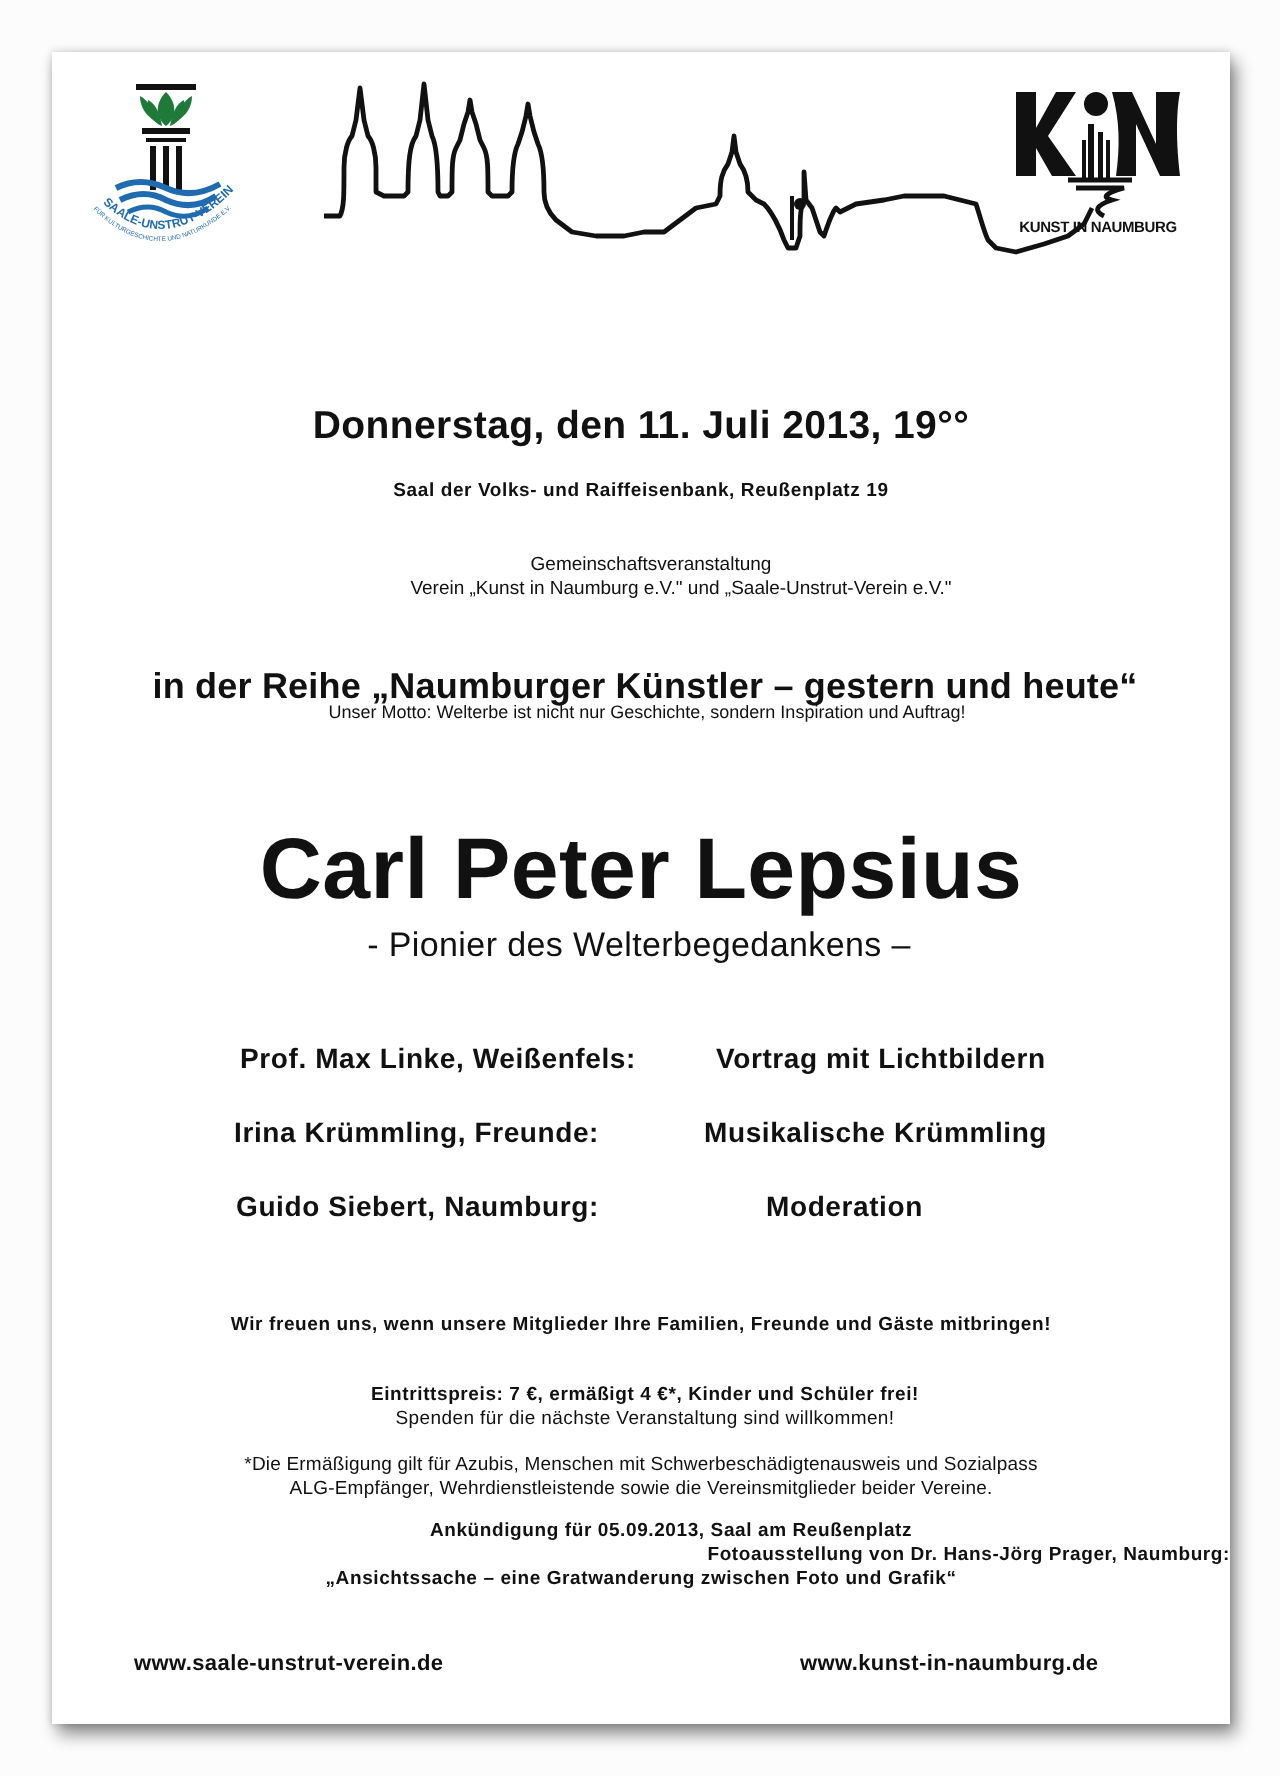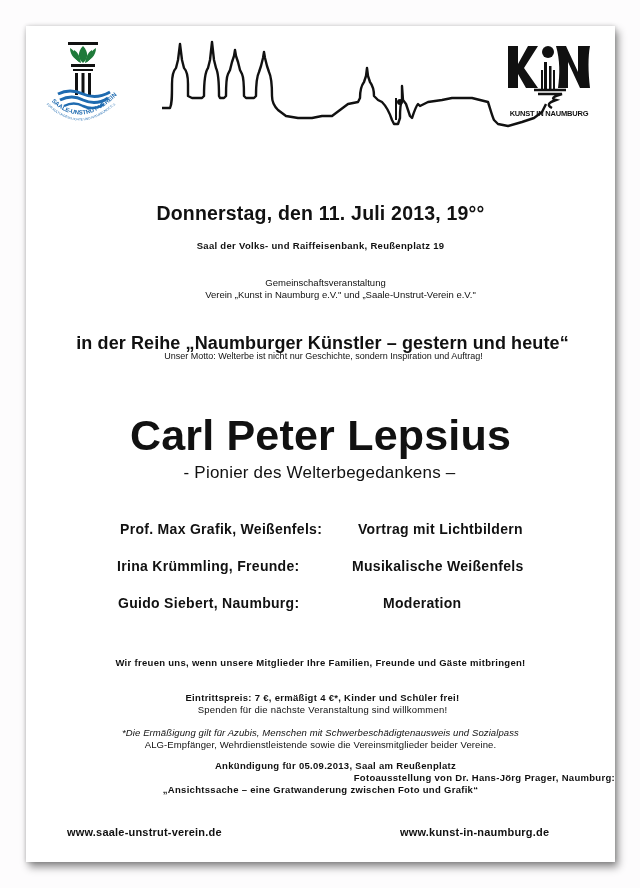--- a/index.html
+++ b/index.html
@@ -32,21 +32,21 @@
     .series-line { top: 307px; font-size: 18px; font-weight: bold; left: 4px; letter-spacing: 0.1px; }
     .motto-line { top: 325px; font-size: 9px; left: 6px; }
     .main-title { top: 385px; font-size: 43px; font-weight: bold; letter-spacing: 0.2px; text-align: center; }
     .subtitle { top: 437px; font-size: 17px; left: -2px; letter-spacing: 0.2px; }
     .program-row { position: absolute; font-size: 14px; font-weight: bold; letter-spacing: 0.3px; white-space: nowrap; }
     .program-row .who { position: absolute; left: 0; top: 0; }
     .program-row .what { position: absolute; top: 0; margin-left: 20px; }
     .welcome { top: 631px; font-size: 9.5px; font-weight: bold; letter-spacing: 0.3px; }
     .price { top: 666px; font-size: 9.5px; font-weight: bold; letter-spacing: 0.3px; left: 4px; }
     .donate { top: 678px; font-size: 9.5px; left: 4px; letter-spacing: 0.2px; }
-    .note1 { top: 701px; font-size: 9.5px; letter-spacing: 0.1px; font-style: italic; }
+    .note1 { top: 701px; font-size: 9.5px; letter-spacing: 0.1px; }
     .note2 { top: 713px; font-size: 9.5px; letter-spacing: 0.1px; }
     .ann1 { top: 734px; font-size: 9.5px; font-weight: bold; letter-spacing: 0.3px; left: 30px; }
     .ann2 { top: 746px; font-size: 9.5px; font-weight: bold; letter-spacing: 0.3px; left: -4px; text-align: right; }
     .ann3 { top: 758px; font-size: 9.5px; font-weight: bold; letter-spacing: 0.3px; left: 0px; }
     .url { top: 800px; font-size: 11px; font-weight: bold; letter-spacing: 0.2px; }
     .url-left { left: 41px; }
     .url-right { left: 374px; }
     a.url { color: #111; text-decoration: none; }
   </style>
 </head>
@@ -107,26 +107,26 @@
   <div class="abs center venue-line">Saal der Volks- und Raiffeisenbank, Reußenplatz 19</div>
   <div class="abs center joint-title">Gemeinschaftsveranstaltung</div>
   <div class="abs center joint-sub">Verein „Kunst in Naumburg e.V." und „Saale-Unstrut-Verein e.V."</div>
   <div class="abs center series-line">in der Reihe „Naumburger Künstler – gestern und heute“</div>
   <div class="abs center motto-line">Unser Motto:   Welterbe ist nicht nur Geschichte, sondern Inspiration und Auftrag!</div>
 
   <div class="abs center main-title">Carl Peter Lepsius</div>
   <div class="abs center subtitle">-  Pionier des Welterbegedankens –</div>
 
   <div class="program-row" style="left:94px; top:495px;">
-    <span class="who">Prof. Max Grafik, Weißenfels:</span>
+    <span class="who">Prof. Max Linke, Weißenfels:</span>
     <span class="what" style="left:218px;">Vortrag mit Lichtbildern</span>
   </div>
   <div class="program-row" style="left:91px; top:532px;">
     <span class="who">Irina Krümmling, Freunde:</span>
-    <span class="what" style="left:215px;">Musikalische Weißenfels</span>
+    <span class="what" style="left:215px;">Musikalische Krümmling</span>
   </div>
   <div class="program-row" style="left:92px; top:569px;">
     <span class="who">Guido Siebert, Naumburg:</span>
     <span class="what" style="left:245px;">Moderation</span>
   </div>
 
   <div class="abs center welcome">Wir freuen uns, wenn unsere Mitglieder Ihre Familien, Freunde und Gäste mitbringen!</div>
   <div class="abs center price">Eintrittspreis: 7 €, ermäßigt 4 €*, Kinder und Schüler frei!</div>
   <div class="abs center donate">Spenden für die nächste Veranstaltung sind willkommen!</div>
   <div class="abs center note1">*Die Ermäßigung gilt für Azubis, Menschen mit Schwerbeschädigtenausweis und Sozialpass</div>

